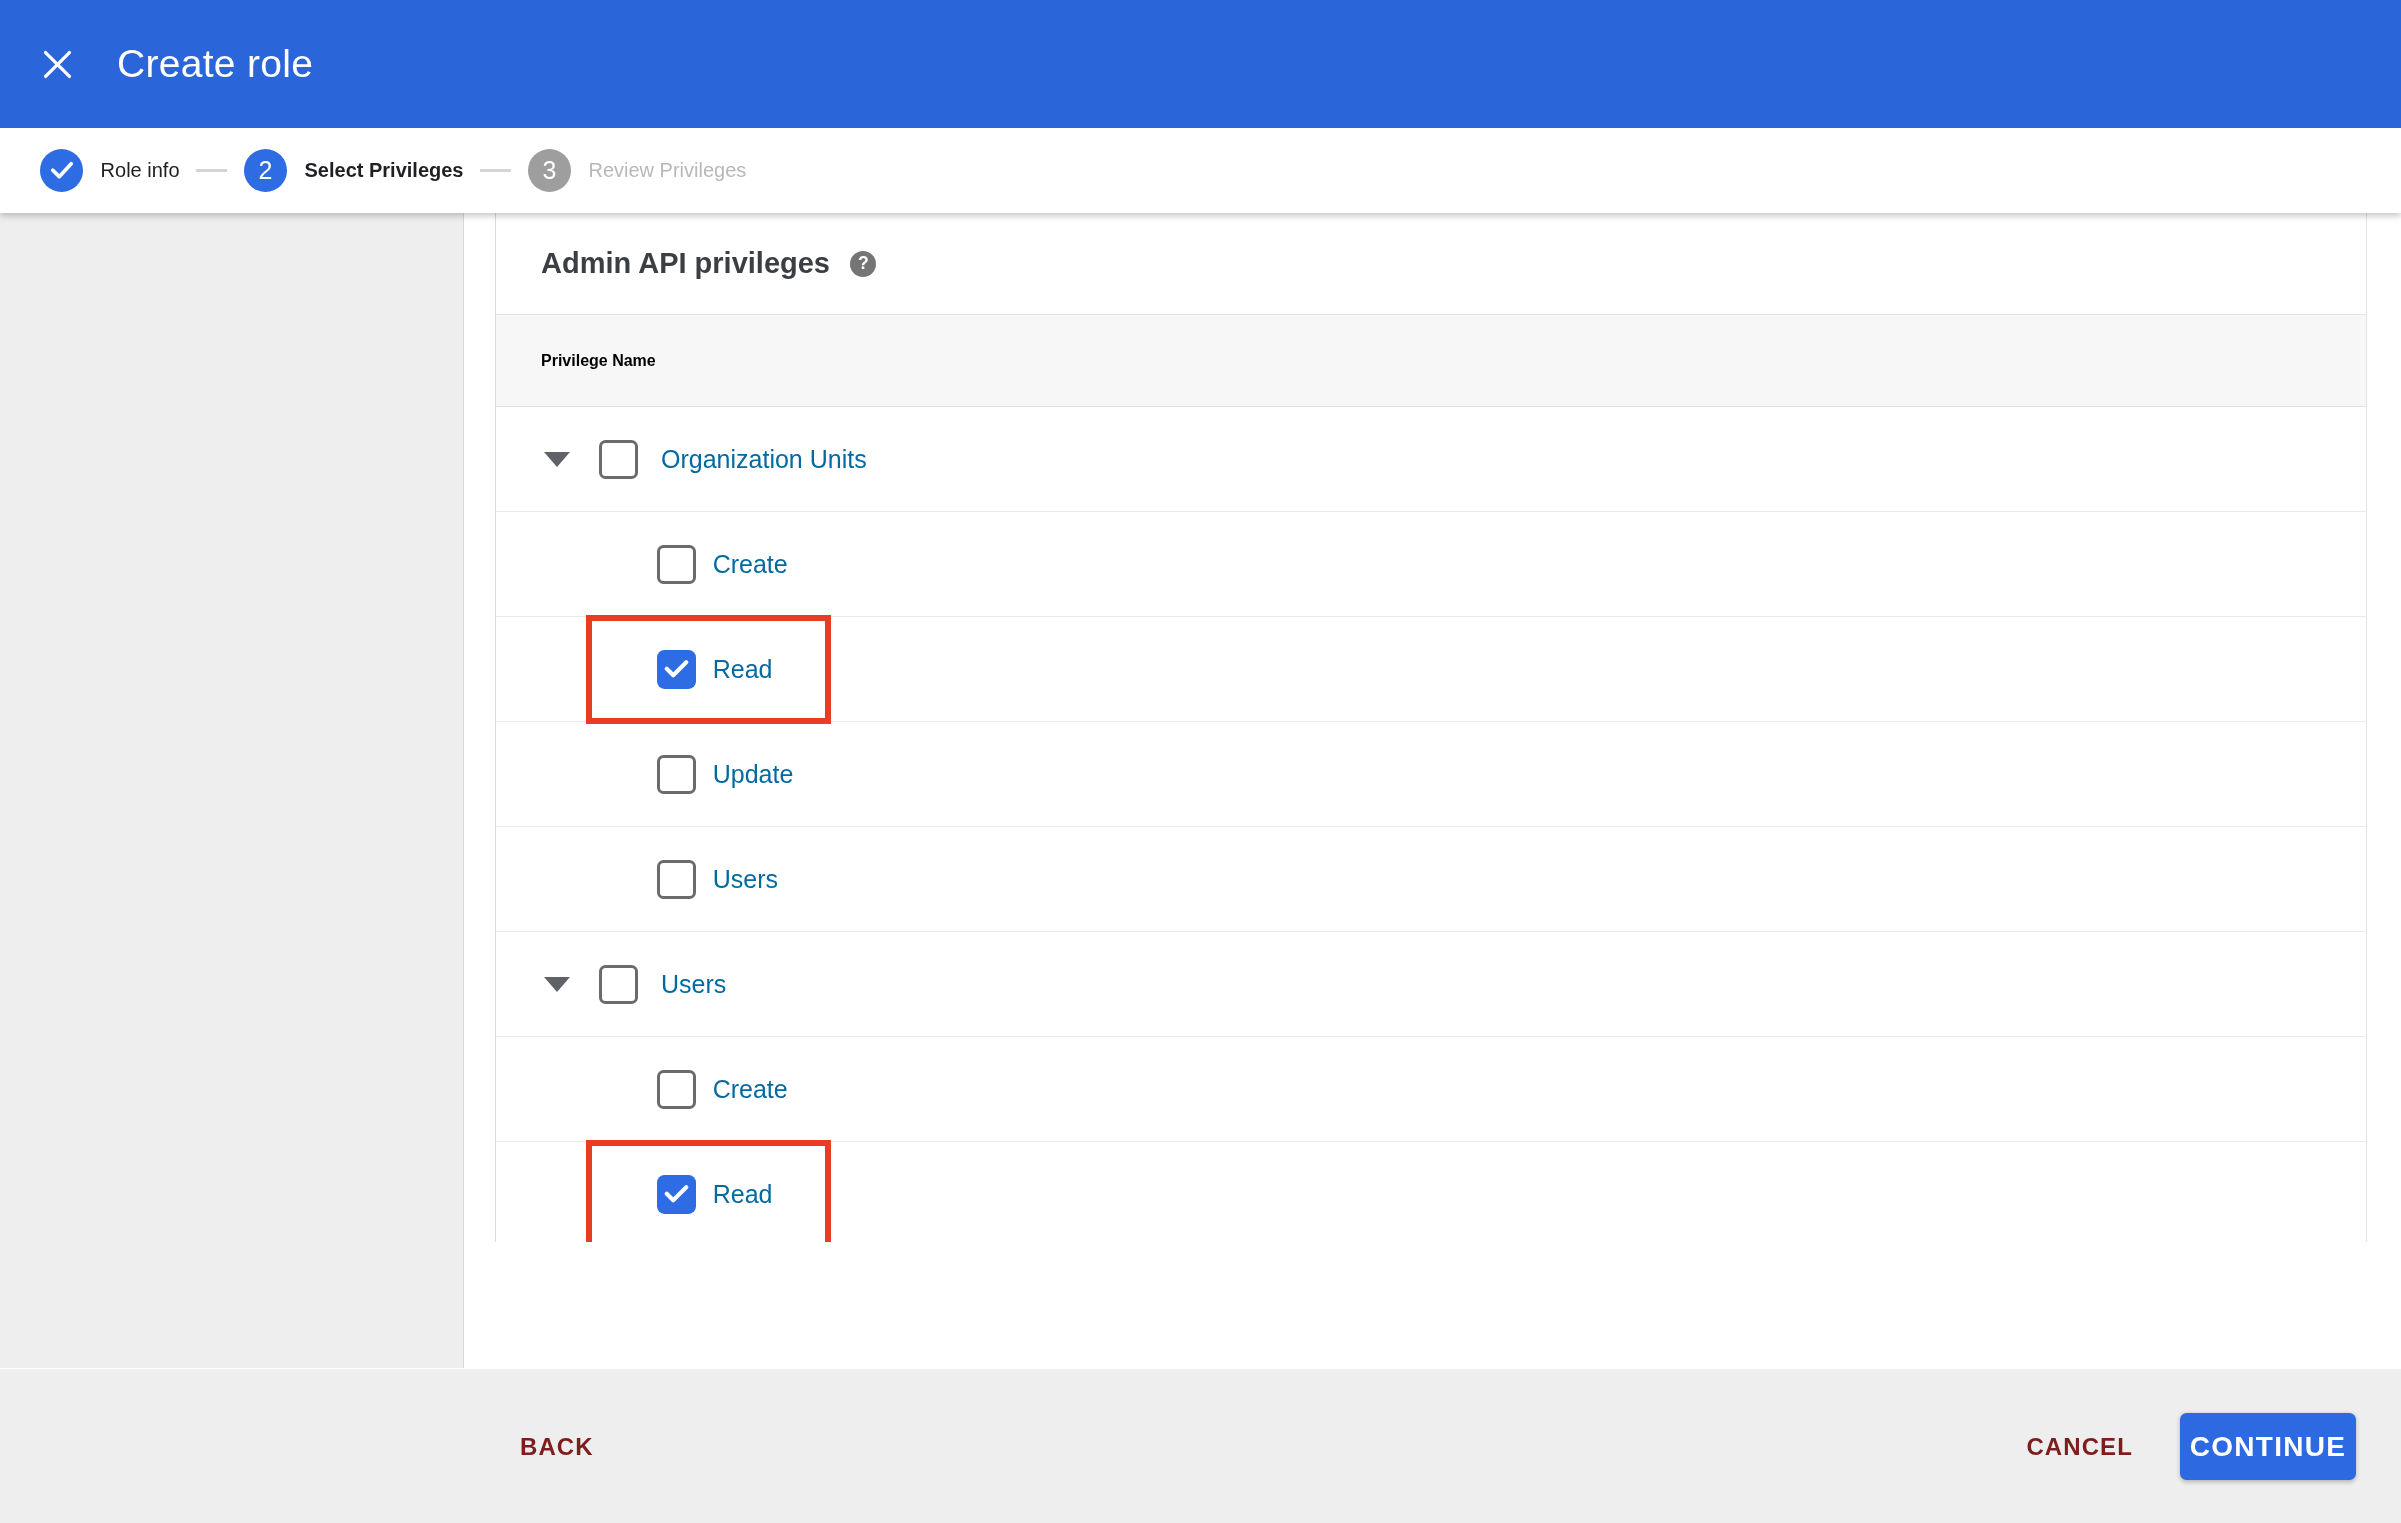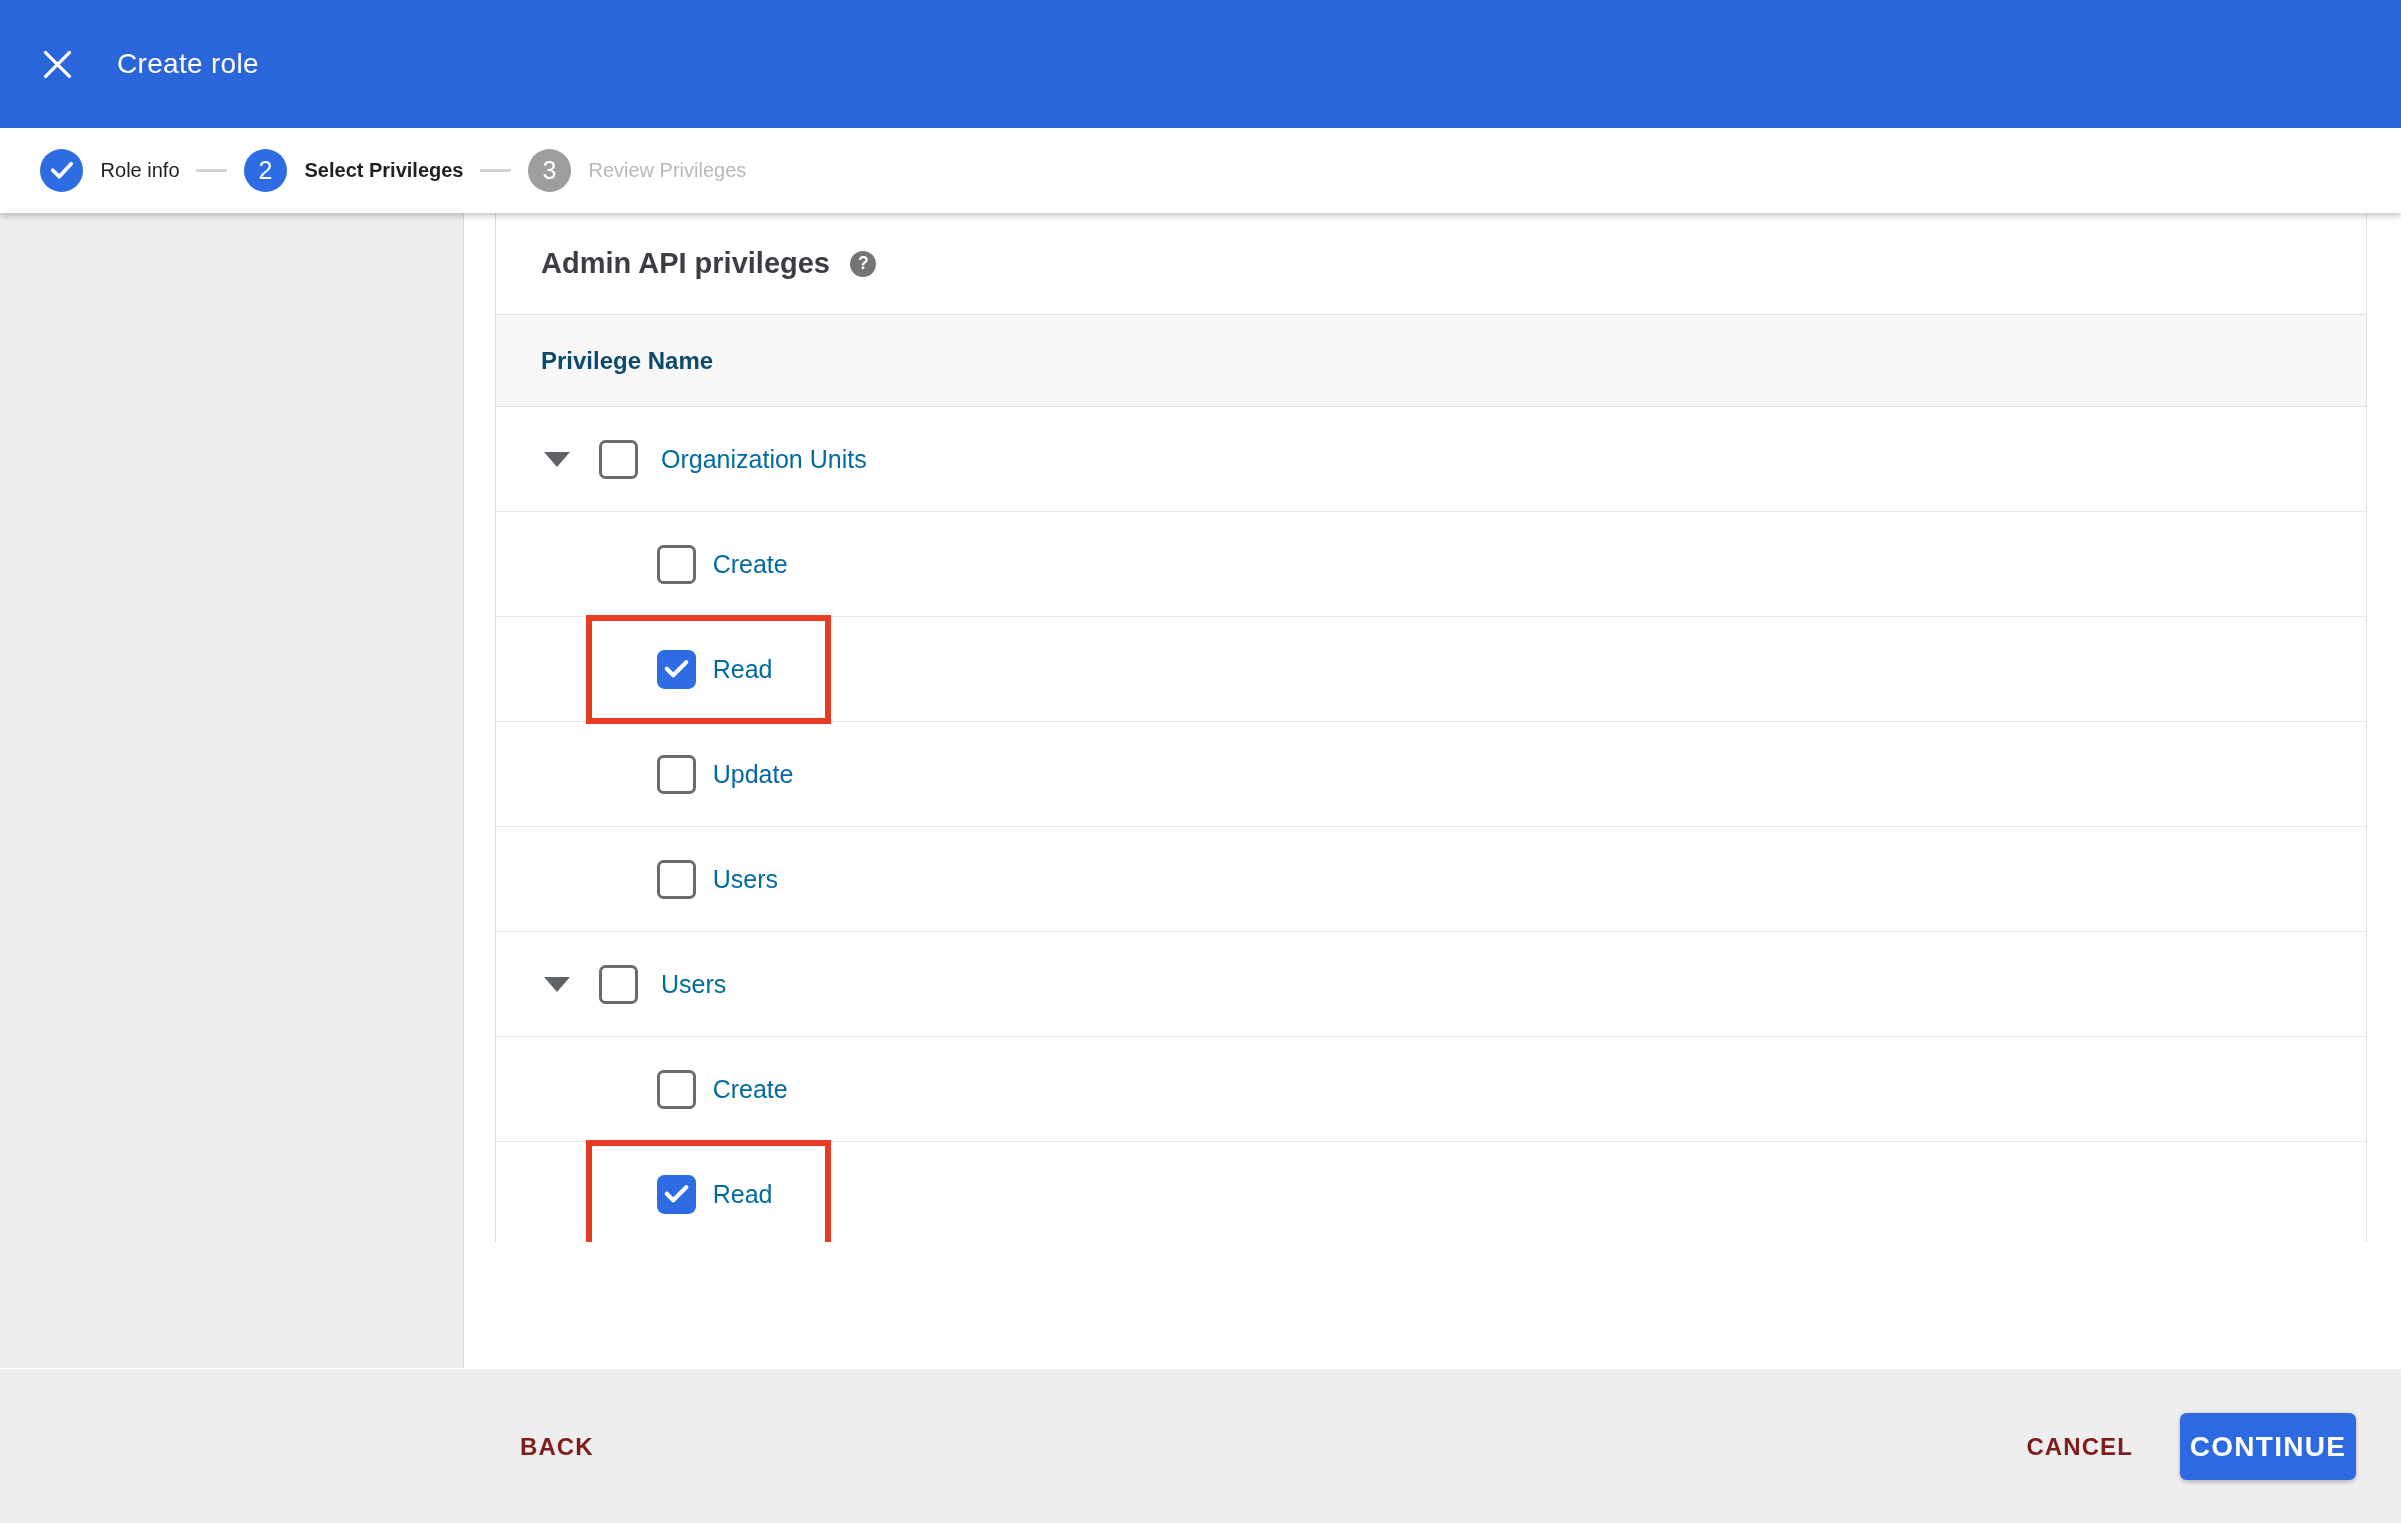--- a/index.html
+++ b/index.html
@@ -8,21 +8,21 @@
     background:#ffffff;font-family:"Liberation Sans", sans-serif;
     -webkit-font-smoothing:antialiased;
   }
   
   .appbar{
     position:absolute;top:0;left:0;width:2401px;height:128px;
     background:#2a66d9;display:flex;align-items:center;
     padding-left:41px;box-sizing:border-box;z-index:10;
   }
   .close-x{width:33px;height:33px;cursor:pointer;flex:0 0 auto;}
-  .appbar-title{color:#ffffff;font-size:28px;font-weight:400;margin-left:43px;letter-spacing:0.3px;}
+  .appbar-title{color:#ffffff;font-size:39px;font-weight:400;margin-left:43px;letter-spacing:0.3px;}
   
   .stepper{
     position:absolute;top:128px;left:0;width:2401px;height:85px;
     background:#ffffff;display:flex;align-items:center;
     padding-left:40px;box-sizing:border-box;z-index:9;
     box-shadow:0 2.8px 6.5px rgba(0,0,0,.22);
   }
   .step{display:flex;align-items:center;}
   .step-circle{
     width:43px;height:43px;border-radius:50%;display:flex;align-items:center;
@@ -61,21 +61,21 @@
   }
   .search-icon{flex:0 0 auto;margin-right:32px;}
   .search-input{
     border:none;outline:none;font-size:25px;color:#3c4043;width:1299px;
     font-family:"Liberation Sans", sans-serif;background:transparent;
   }
   .search-input::placeholder{color:#82868a;opacity:1;}
   .table-header{
     height:92px;background:#f7f7f7;display:flex;align-items:center;
     padding-left:45px;border-bottom:1.9px solid #e0e0e0;box-sizing:border-box;
-    font-size:24px;font-weight:700;color:#0c4a6e;
+    font-size:16px;font-weight:700;color:#000000;
   }
   .priv-row{
     height:105px;position:relative;display:flex;align-items:center;
     border-bottom:1.9px solid #e9e9e9;box-sizing:border-box;background:#fff;
   }
   .priv-row.group{padding-left:48px;}
   .priv-row.child{padding-left:161px;}
   .expander{
     width:0;height:0;border-left:13px solid transparent;border-right:13px solid transparent;
     border-top:15px solid #5f6368;margin-right:29px;cursor:pointer;flex:0 0 auto;

